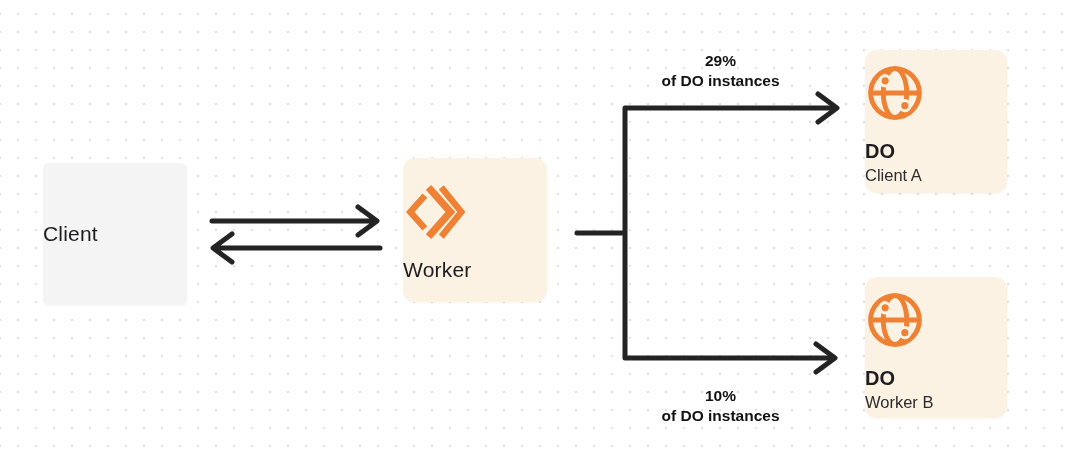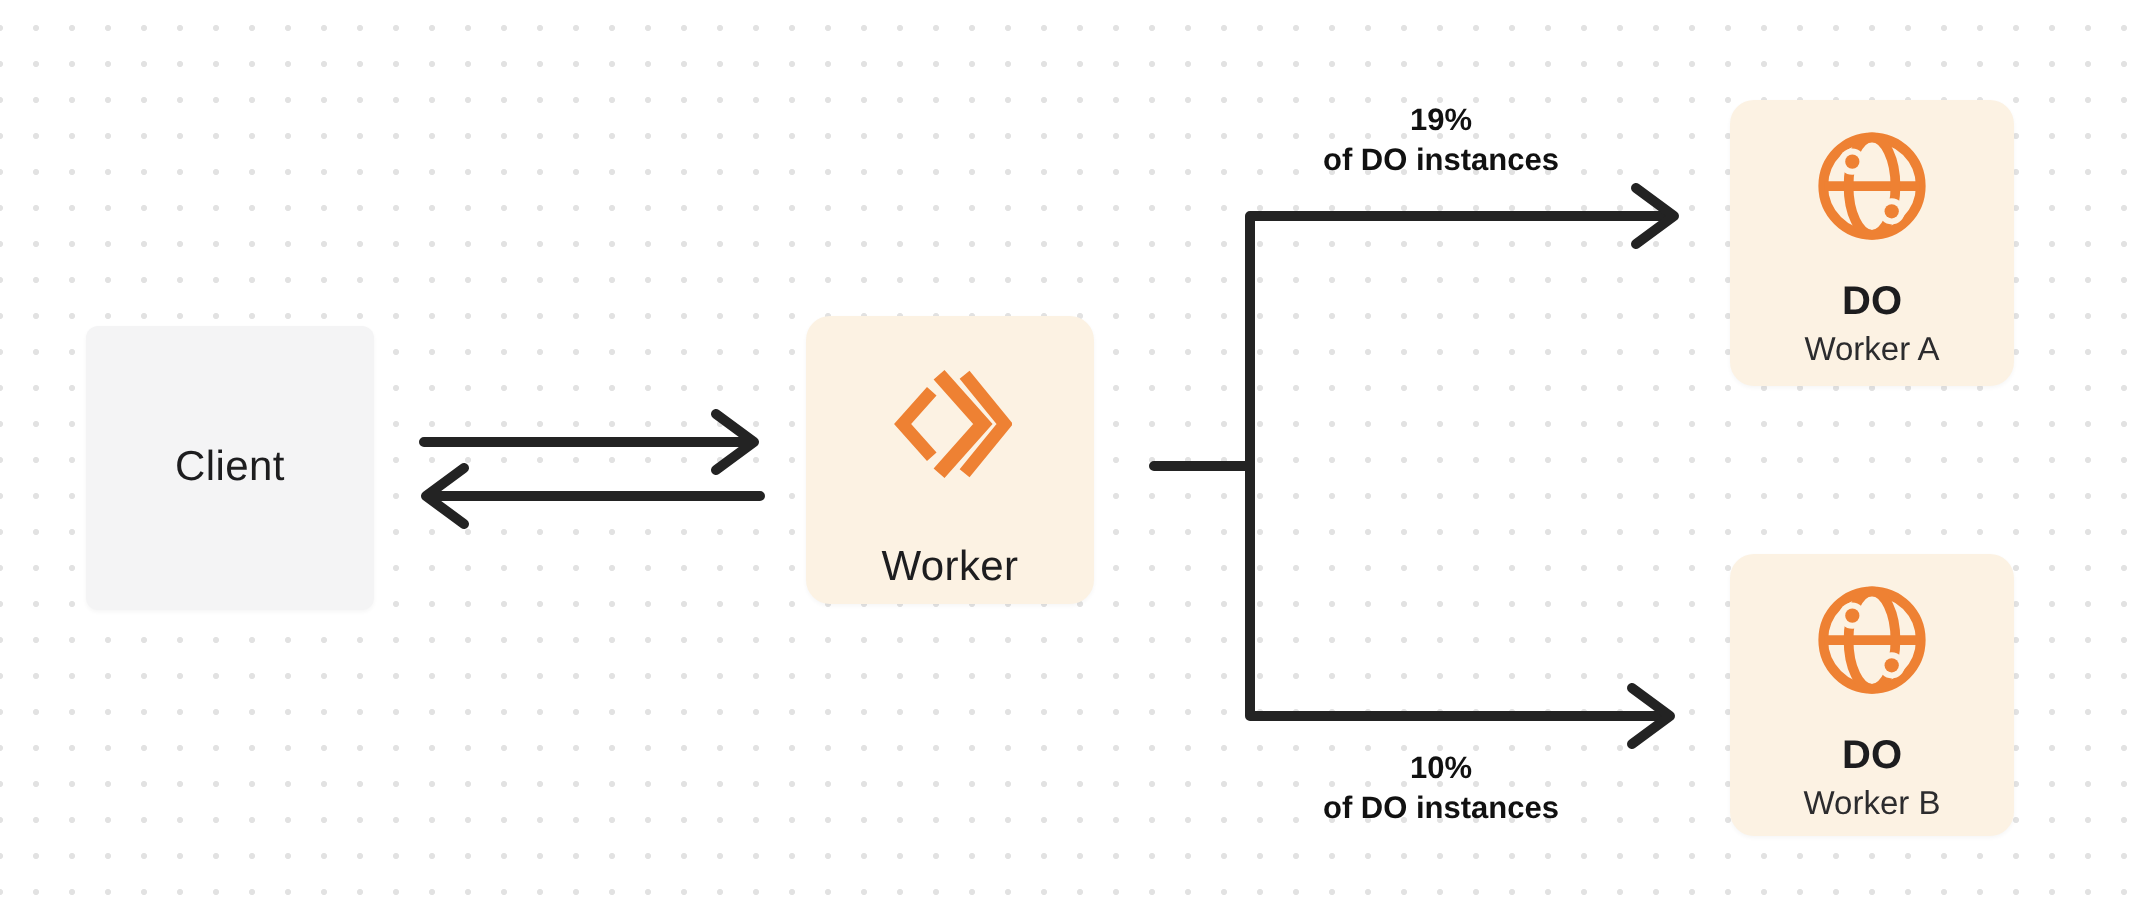--- a/index.html
+++ b/index.html
@@ -29,21 +29,21 @@
   }
   .connectors path{
     fill:none;
     stroke:var(--connector-dark);
     stroke-width:5;
     stroke-linecap:round;
     stroke-linejoin:round;
   }
   .node{
     position:absolute;
-    display:flex;flex-direction:column;align-items:center;
+    display:flex;flex-direction:column;align-items:flex-start;
     box-shadow:0 1px 2px rgba(0,0,0,0.04);
   }
   .node-label{
     font-weight:400;font-size:21px;color:var(--text-dark);letter-spacing:.2px;
   }
   .client{
     left:43px;top:163px;width:144px;height:142px;
     background:var(--client-gray-bg);
     border-radius:6px;
     justify-content:center;
@@ -58,21 +58,21 @@
   }
   .workers-logo{width:62px;height:62px;}
   .workers-logo path{
     fill:none;
     stroke:var(--accent-orange);
     stroke-width:7;
     stroke-linejoin:miter;
     stroke-linecap:butt;
   }
   .workers-logo path.thick{stroke-width:8;}
-  .worker .node-label{margin-top:29px;}
+  .worker .node-label{margin-top:15px;}
   .do-node{
     left:865px;width:142px;
     padding-top:13px;
   }
   .do-a{top:50px;height:143px;}
   .do-b{top:277px;height:141px;}
   .globe{width:60px;height:60px;}
   .globe .stroke{
     fill:none;
     stroke:var(--accent-orange);
@@ -88,21 +88,21 @@
     margin-top:3px;
     font-weight:400;font-size:16.5px;color:#2c2c2e;
   }
   .split-label{
     position:absolute;left:618px;width:205px;
     text-align:center;
     font-weight:700;font-size:15.5px;line-height:19.5px;
     color:#111;
   }
   .split-label.top{top:51px;}
-  .split-label.bottom{top:375px;}
+  .split-label.bottom{top:386px;}
 </style>
 </head>
 <body>
 
 <div class="canvas">
 
   <svg class="connectors" width="1072" height="452" viewBox="0 0 1072 452">
     <path d="M 212 221 H 373 M 358 207 L 377 221 L 358 235"></path>
     <path d="M 380 248 H 217 M 232 234 L 213 248 L 232 262"></path>
     <path d="M 577 233 H 625 M 831 108 H 625 V 358 H 831"></path>
@@ -127,39 +127,39 @@
     <svg class="globe" viewBox="0 0 64 64">
       <circle class="stroke" cx="32" cy="32" r="26"></circle>
       <line class="stroke" x1="6.5" y1="32" x2="57.5" y2="32" stroke="var(--accent-orange)" stroke-width="5.2"></line>
       <ellipse class="stroke" cx="32" cy="32" rx="12.5" ry="26"></ellipse>
       <circle class="cream-fill" cx="21.5" cy="19" r="7"></circle>
       <circle class="cream-fill" cx="42.5" cy="45.5" r="7"></circle>
       <circle class="orange-fill" cx="21.5" cy="19" r="3.8"></circle>
       <circle class="orange-fill" cx="42.5" cy="45.5" r="3.8"></circle>
     </svg>
     <span class="do-title">DO</span>
-    <span class="do-subtitle">Worker A</span>
+    <span class="do-subtitle">Client A</span>
   </div>
 
   <div class="node cream do-node do-b">
     <svg class="globe" viewBox="0 0 64 64">
       <circle class="stroke" cx="32" cy="32" r="26"></circle>
       <line class="stroke" x1="6.5" y1="32" x2="57.5" y2="32" stroke="var(--accent-orange)" stroke-width="5.2"></line>
       <ellipse class="stroke" cx="32" cy="32" rx="12.5" ry="26"></ellipse>
       <circle class="cream-fill" cx="21.5" cy="19" r="7"></circle>
       <circle class="cream-fill" cx="42.5" cy="45.5" r="7"></circle>
       <circle class="orange-fill" cx="21.5" cy="19" r="3.8"></circle>
       <circle class="orange-fill" cx="42.5" cy="45.5" r="3.8"></circle>
     </svg>
     <span class="do-title">DO</span>
     <span class="do-subtitle">Worker B</span>
   </div>
 
   <div class="split-label top">
-    <div>19%</div>
+    <div>29%</div>
     <div>of DO instances</div>
   </div>
 
   <div class="split-label bottom">
     <div>10%</div>
     <div>of DO instances</div>
   </div>
 
 </div>
 

